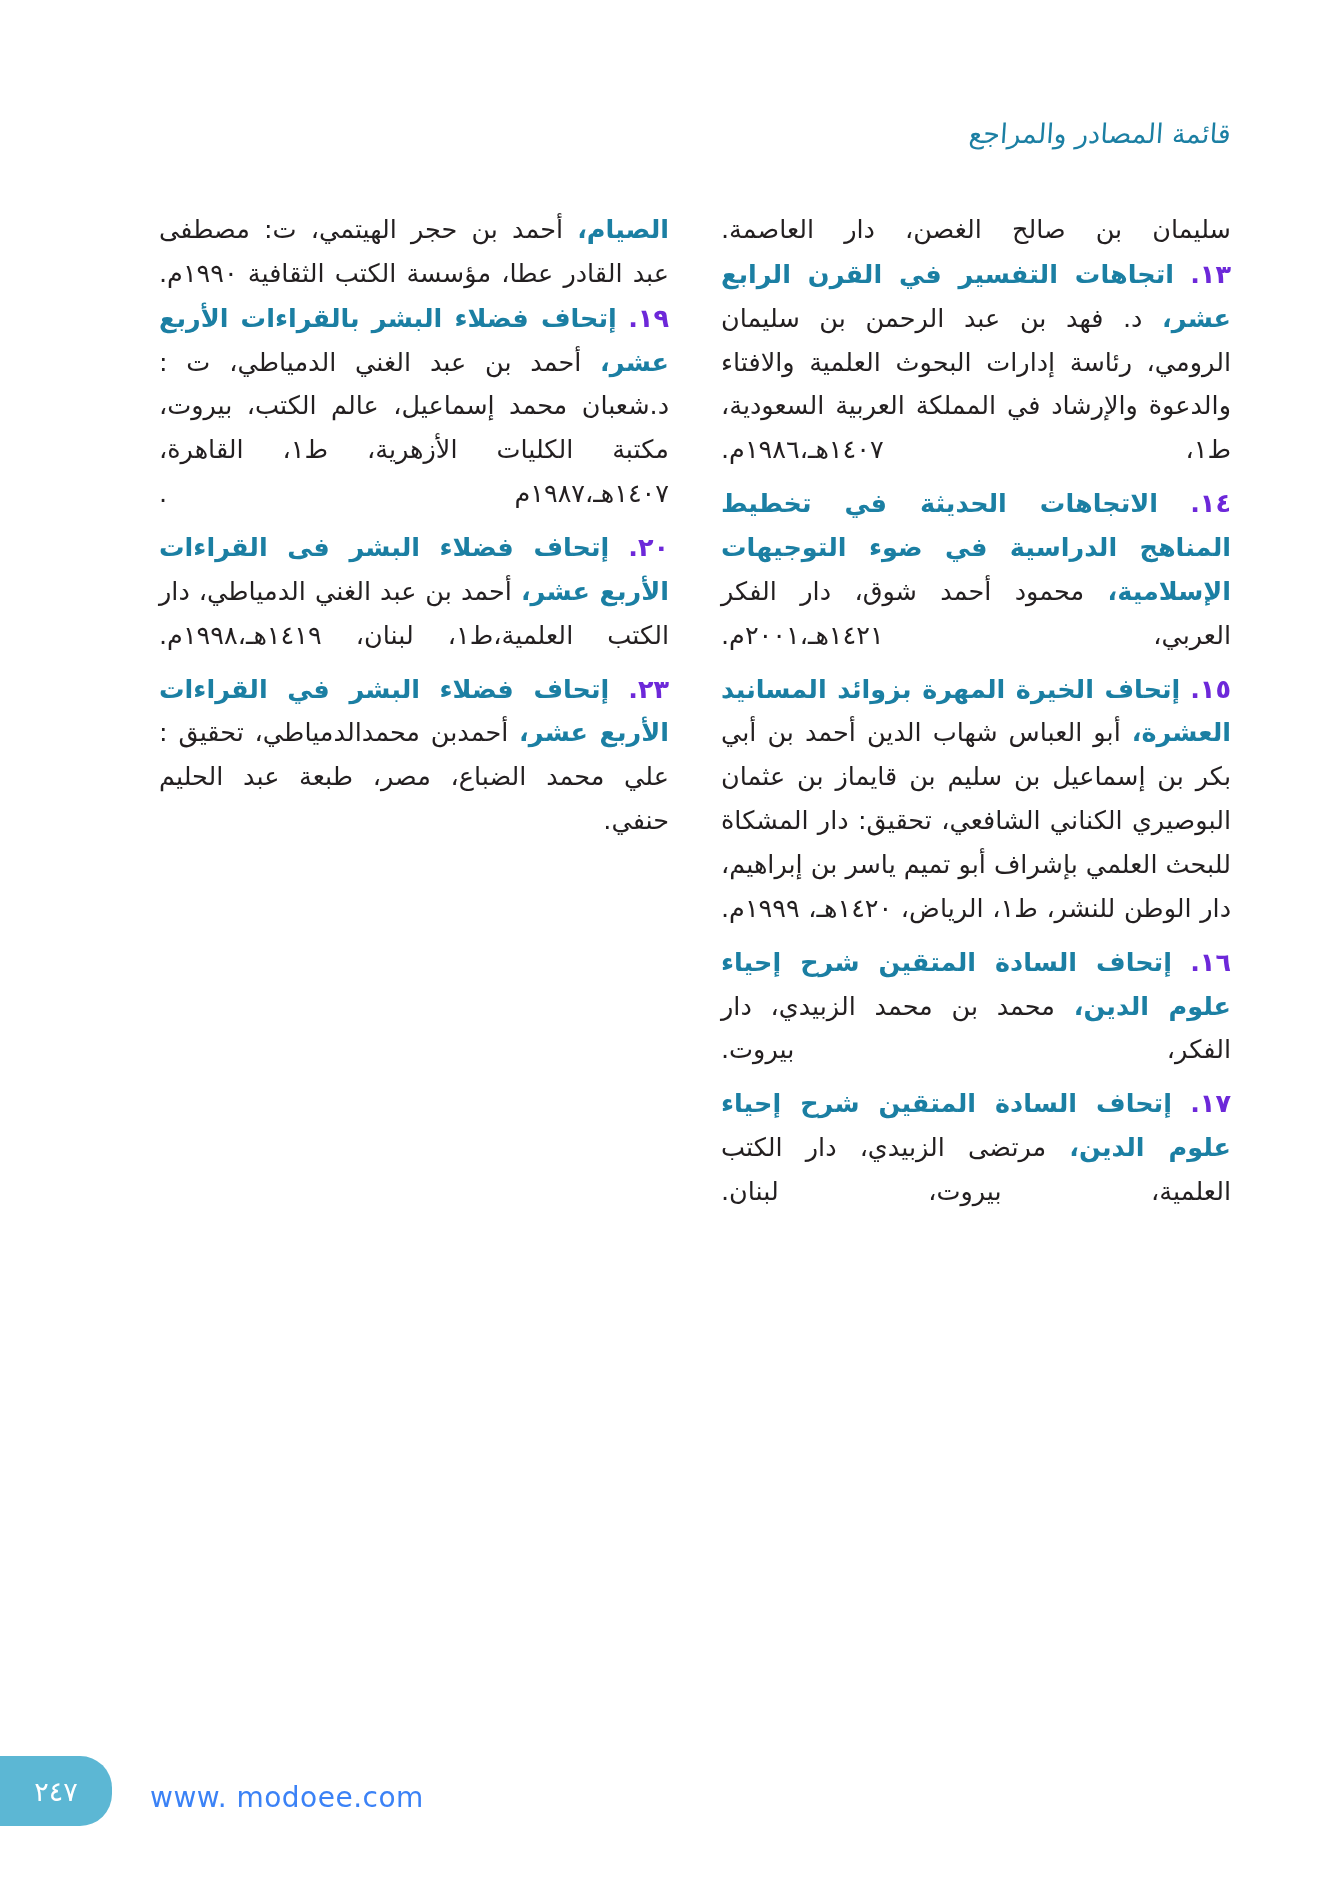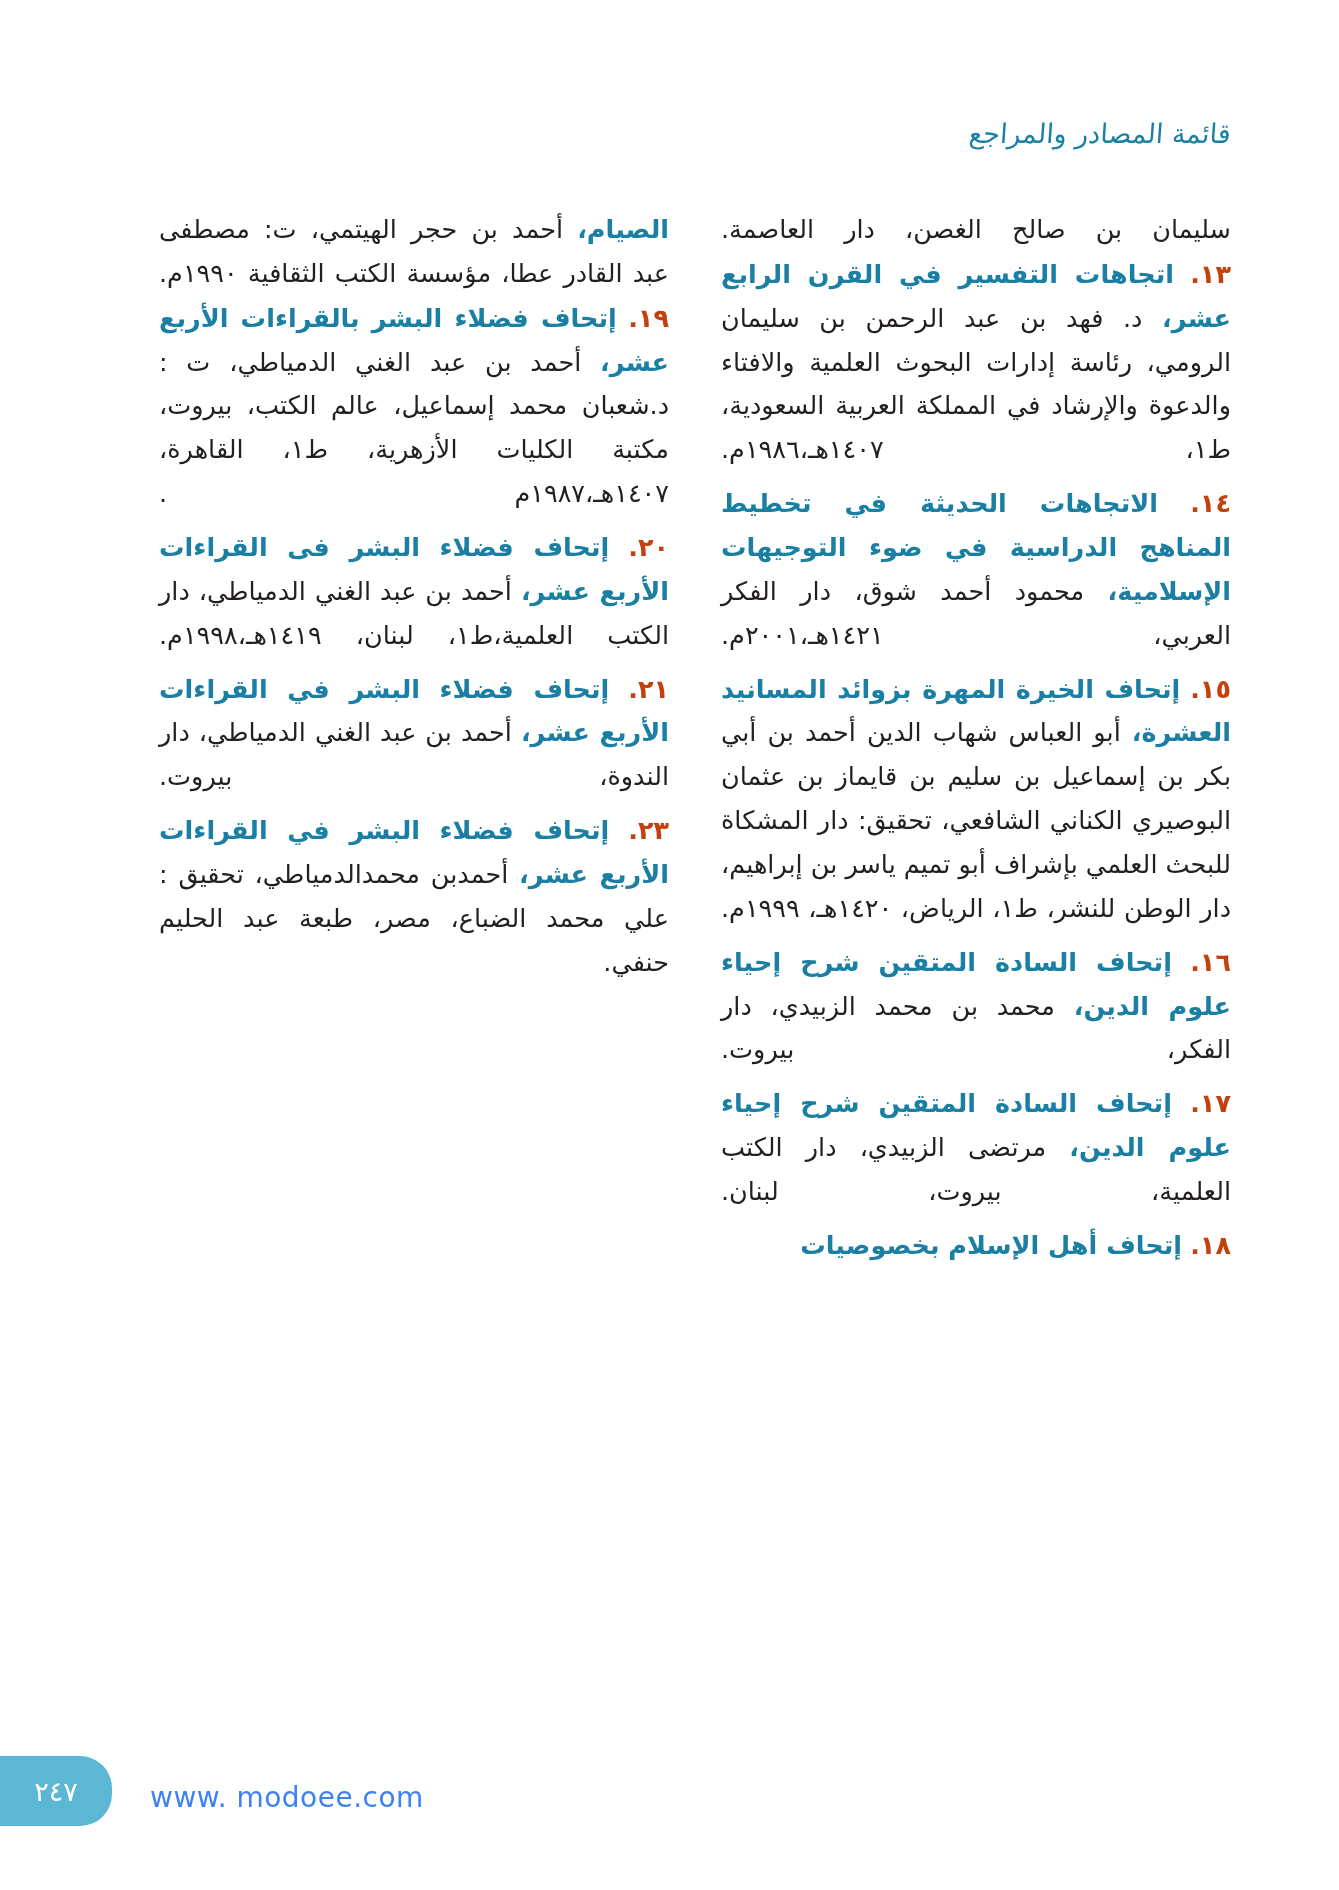--- a/index.html
+++ b/index.html
@@ -80,21 +80,21 @@
   }
   .entry {
     margin-bottom: 10px;
     text-align: justify;
     text-align-last: justify;
   }
   .entry.last-right {
     text-align-last: right;
   }
   .entry-num {
-    color: #c2410c;
+    color: #6d28d9;
     font-weight: bold;
     white-space: nowrap;
   }
   .title-blue {
     color: #1b7fa3;
     font-weight: bold;
   }
   .cont-line {
     text-align: justify;
     text-align-last: justify;
@@ -176,24 +176,20 @@
       <span class="title-blue">إتحاف السادة المتقين شرح إحياء علوم الدين،</span>
       <span>محمد بن محمد الزبيدي، دار الفكر، بيروت.</span>
     </div>
 
     <div class="entry">
       <span class="entry-num">١٧.</span>
       <span class="title-blue">إتحاف السادة المتقين شرح إحياء علوم الدين،</span>
       <span>مرتضى الزبيدي، دار الكتب العلمية، بيروت، لبنان.</span>
     </div>
 
-    <div class="entry last-right">
-      <span class="entry-num">١٨.</span>
-      <span class="title-blue">إتحاف أهل الإسلام بخصوصيات</span>
-    </div>
 
   </div>
 
   <div class="column">
 
     <div class="cont-line">
       <span class="title-blue">الصيام،</span>
       <span>أحمد بن حجر الهيتمي، ت: مصطفى عبد القادر عطا، مؤسسة الكتب الثقافية ١٩٩٠م.</span>
     </div>
 
@@ -202,25 +198,20 @@
       <span class="title-blue">إتحاف فضلاء البشر بالقراءات الأربع عشر،</span>
       <span>أحمد بن عبد الغني الدمياطي، ت : د.شعبان محمد إسماعيل، عالم الكتب، بيروت، مكتبة الكليات الأزهرية، ط١، القاهرة، ١٤٠٧هـ،١٩٨٧م .</span>
     </div>
 
     <div class="entry">
       <span class="entry-num">٢٠.</span>
       <span class="title-blue">إتحاف فضلاء البشر فى القراءات الأربع عشر،</span>
       <span>أحمد بن عبد الغني الدمياطي، دار الكتب العلمية،ط١، لبنان، ١٤١٩هـ،١٩٩٨م.</span>
     </div>
 
-    <div class="entry">
-      <span class="entry-num">٢١.</span>
-      <span class="title-blue">إتحاف فضلاء البشر في القراءات الأربع عشر،</span>
-      <span>أحمد بن عبد الغني الدمياطي، دار الندوة، بيروت.</span>
-    </div>
 
 
     <div class="entry">
       <span class="entry-num">٢٣.</span>
       <span class="title-blue">إتحاف فضلاء البشر في القراءات الأربع عشر،</span>
       <span>أحمدبن محمدالدمياطي، تحقيق : علي محمد الضباع، مصر، طبعة عبد الحليم حنفي.</span>
     </div>
 
 
   </div>

